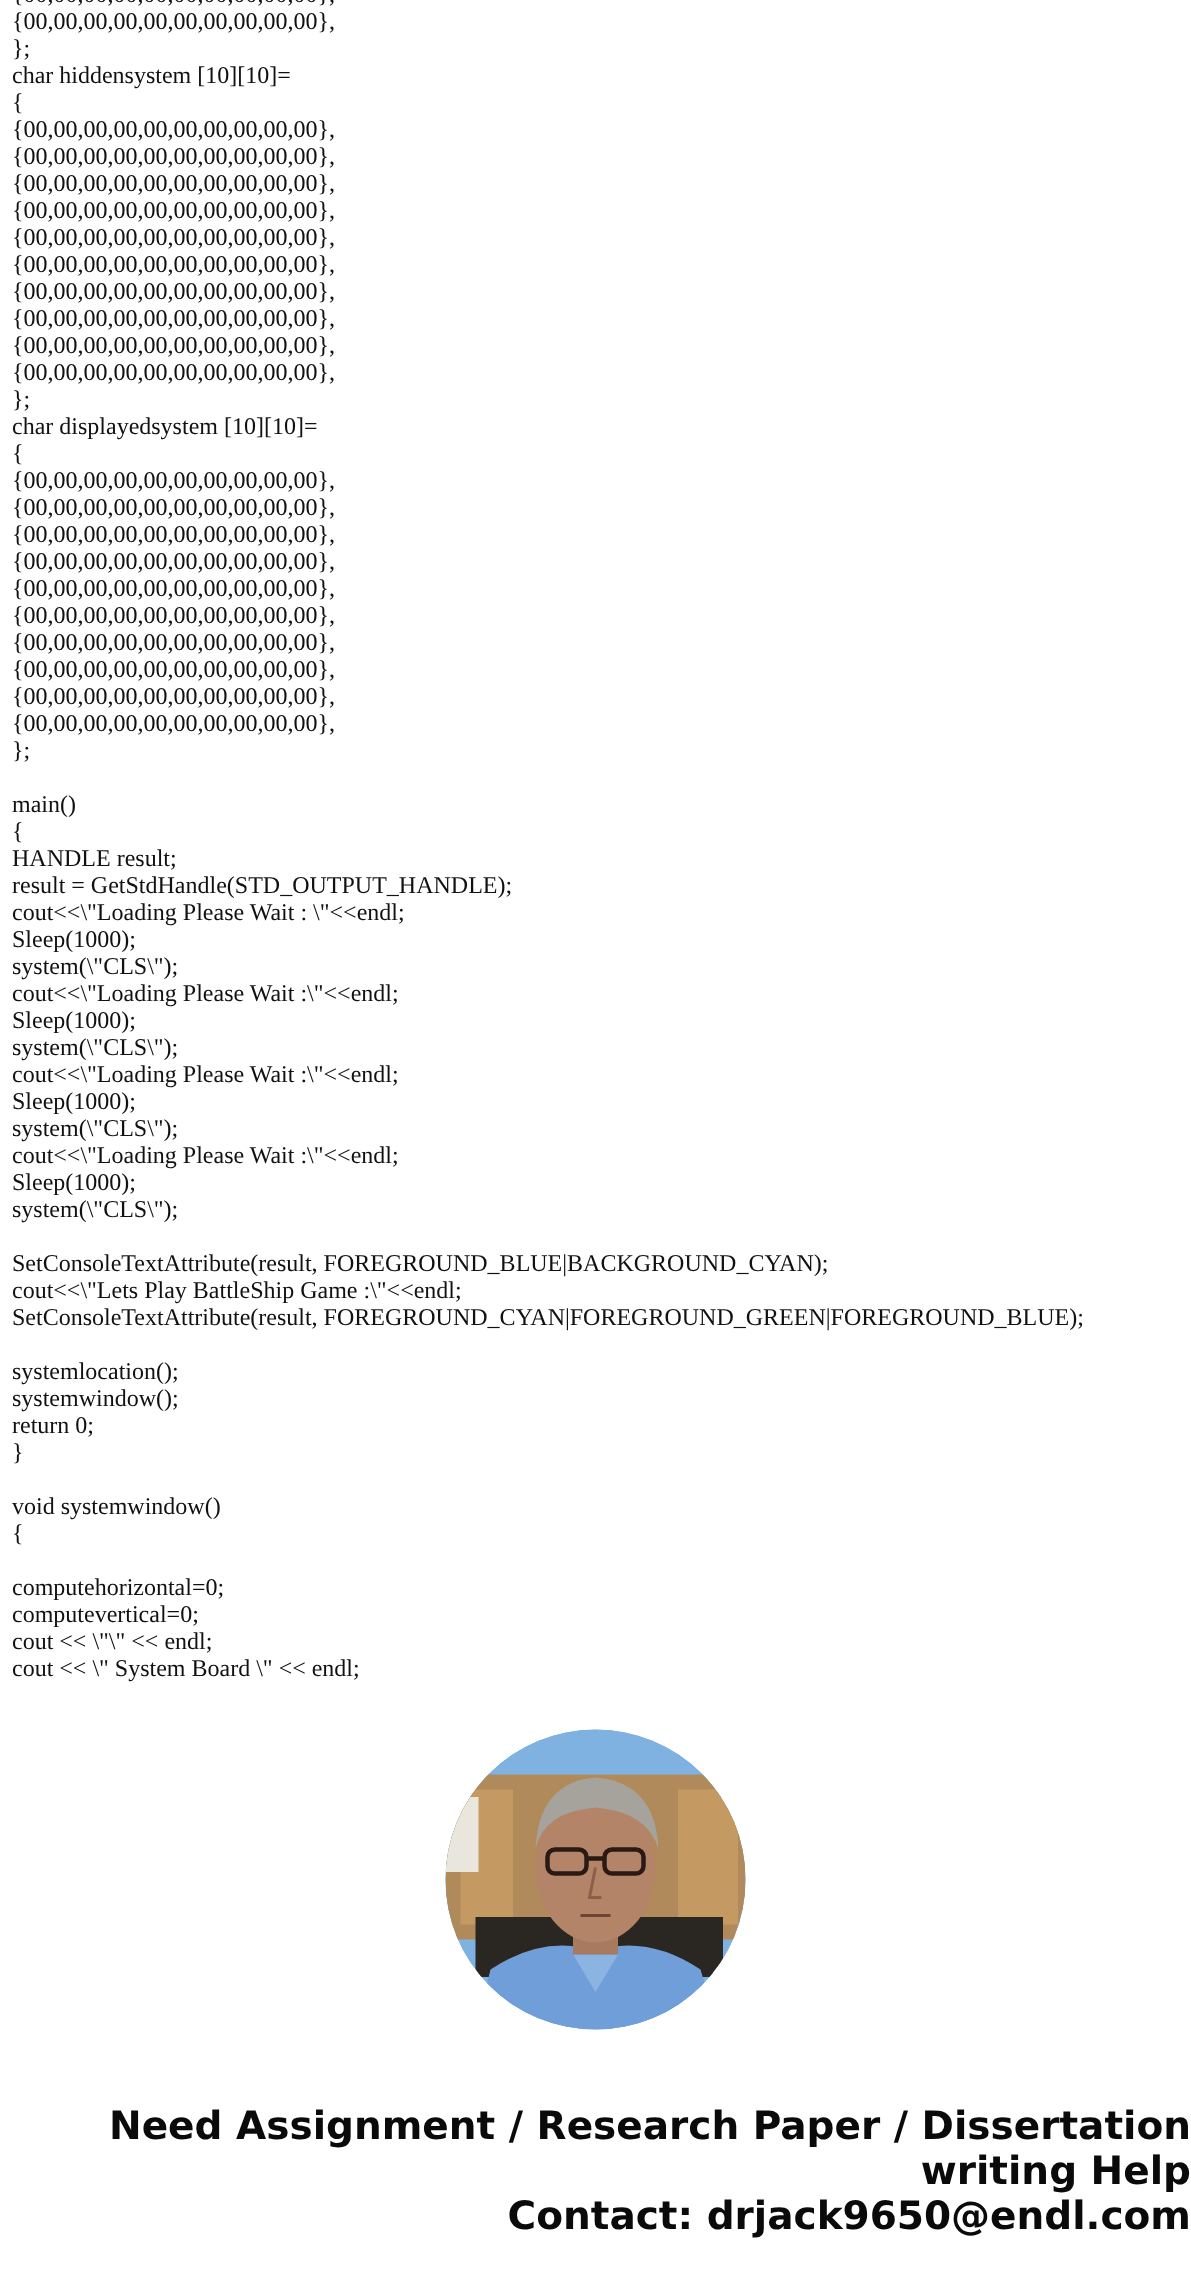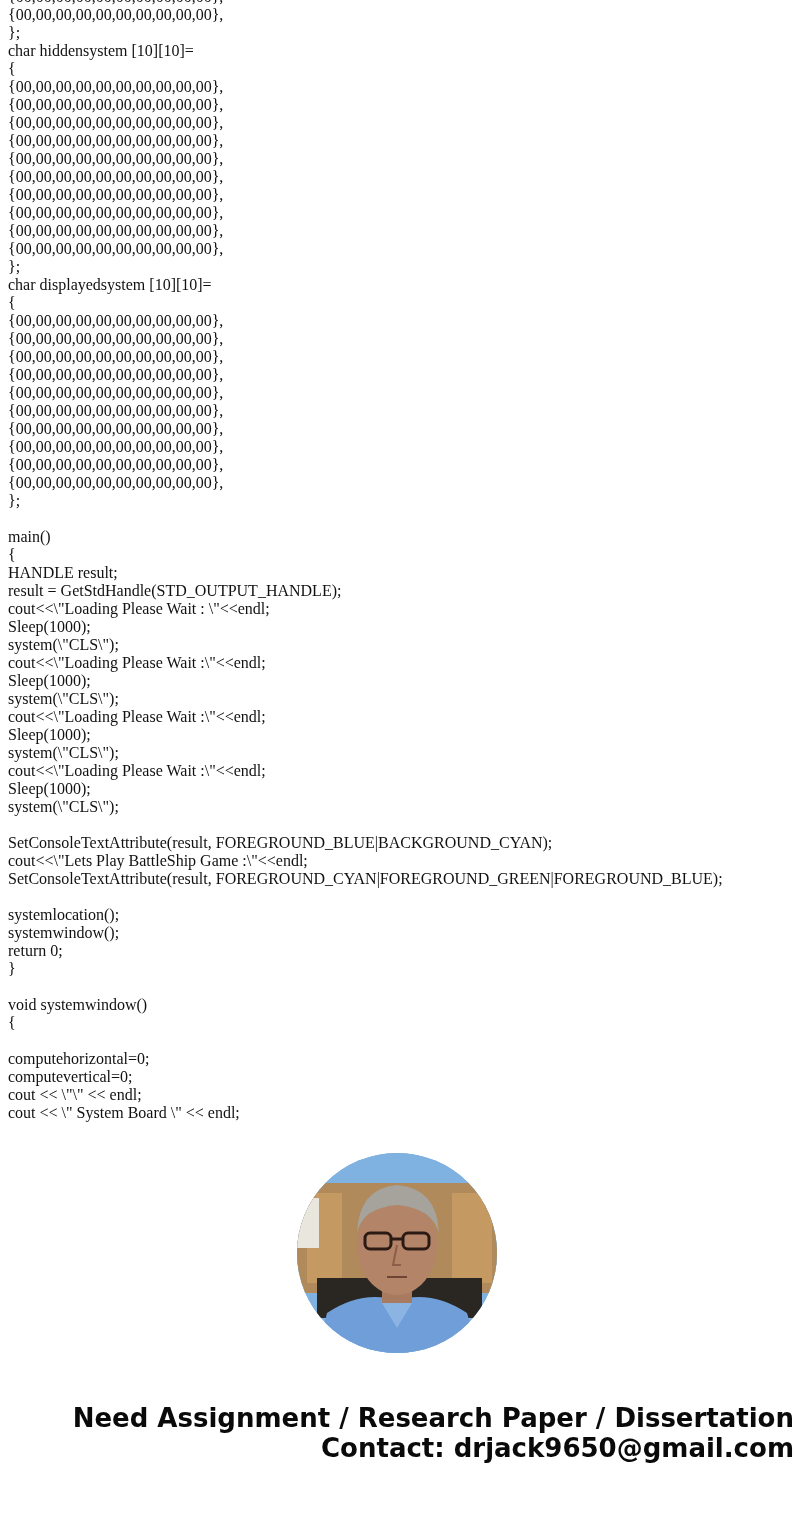--- a/index.html
+++ b/index.html
@@ -89,14 +89,15 @@
     <rect x="106" y="80" width="26" height="16" rx="5" fill="none" stroke="#2b1a14" stroke-width="3"></rect>
     <line x1="94" y1="86" x2="106" y2="86" stroke="#2b1a14" stroke-width="3"></line>
 
     <path d="M100 92 L96 112 L104 112" fill="none" stroke="#8d5e48" stroke-width="2"></path>
     <line x1="90" y1="124" x2="110" y2="124" stroke="#6e4434" stroke-width="2"></line>
   </svg>
 </div>
 
 <div class="promo">
   <span>Need Assignment / Research Paper / Dissertation</span>
-  <span>Contact: drjack9650@gmail.com</span>
+  <span>writing Help</span>
+  <span>Contact: drjack9650@endl.com</span>
 </div>
 
 </body></html>

